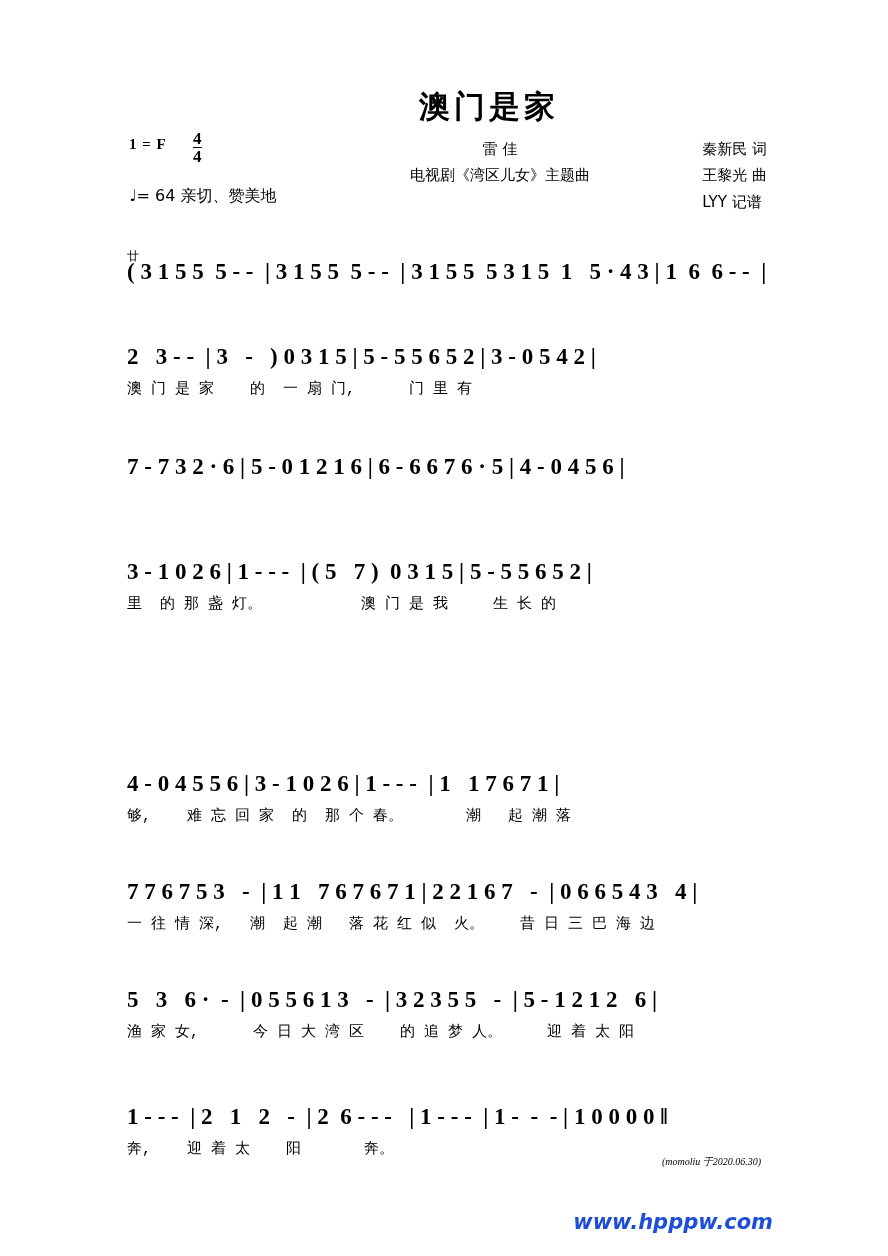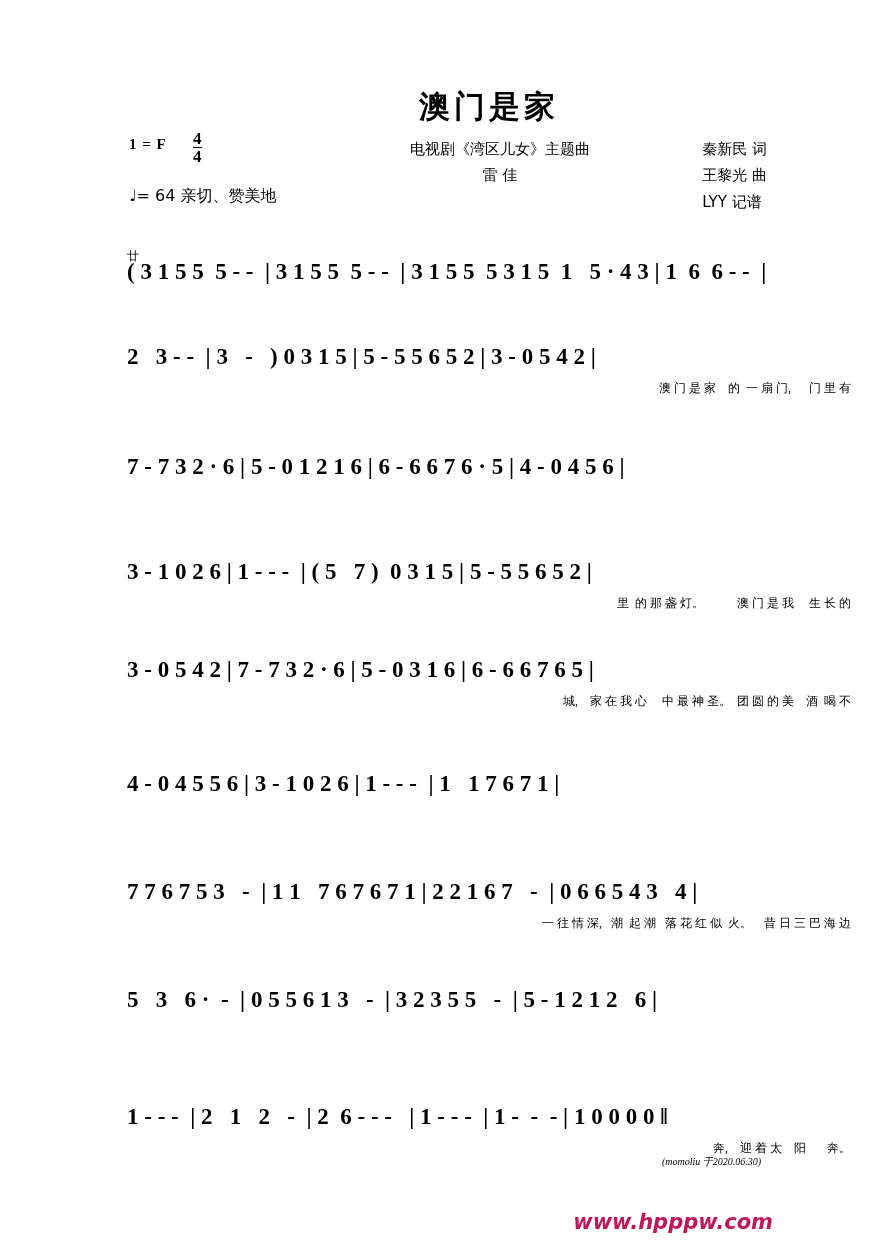--- a/index.html
+++ b/index.html
@@ -91,26 +91,25 @@
   }
   .notes {
     font-family: Liberation Serif, serif;
     font-size: 23px;
     font-weight: bold;
     letter-spacing: 0px;
     white-space: pre;
     line-height: 1.0;
   }
   .lyrics {
-    font-family: Liberation Serif, serif;
-    font-size: 12px;
+    font-family: Liberation Mono, monospace;
+    font-size: 15px;
     white-space: pre;
     line-height: 1.0;
     margin-top: 14px;
-    text-align: right;
   }
   .small-marks {
     font-family: "Liberation Serif", serif;
     font-size: 12px;
     white-space: pre;
     height: 12px;
   }
   .footnote {
     position: absolute;
     font-family: "Liberation Serif", serif;
@@ -118,41 +117,41 @@
     font-size: 10px;
   }
   .watermark {
     position: absolute;
     right: 72px;
     bottom: 22px;
     font-family: "DejaVu Sans", sans-serif;
     font-size: 21px;
     font-weight: bold;
     font-style: italic;
-    color: #be185d;
+    color: #1d4ed8;
     letter-spacing: 0px;
   }
 </style>
 </head>
 <body>
 
 <div class="page">
 
   <div class="title">澳门是家</div>
 
   <div class="key-sig">1 = F</div>
   <div class="meter">
     <span class="num">4</span>
     <span class="den">4</span>
   </div>
   <div class="tempo">♩= 64 亲切、赞美地</div>
 
   <div class="subtitle-block">
+    <div>雷 佳</div>
     <div>电视剧《湾区儿女》主题曲</div>
-    <div>雷 佳</div>
   </div>
 
   <div class="credits">
     <div>秦新民 词</div>
     <div>王黎光 曲</div>
     <div>LYY 记谱</div>
   </div>
 
   <div class="sys" style="top:248px;">
     <div class="small-marks">廿</div>
@@ -167,36 +166,34 @@
 
   <div class="sys" style="top:455px;">
     <div class="notes">7 - 7 3 2 · 6 | 5 - 0 1 2 1 6 | 6 - 6 6 7 6 · 5 | 4 - 0 4 5 6 |</div>
   </div>
 
   <div class="sys" style="top:560px;">
     <div class="notes">3 - 1 0 2 6 | 1 - - -  | ( 5   7 )  0 3 1 5 | 5 - 5 5 6 5 2 |</div>
     <div class="lyrics">里  的 那 盏 灯。           澳 门 是 我     生 长 的</div>
   </div>
 
-  <div class="sys" style="top:658px;">
-    <div class="notes">3 - 0 5 4 2 | 7 - 7 3 2 · 6 | 5 - 0 3 1 6 | 6 - 6 6 7 6 5 |</div>
-    <div class="lyrics">城,    家 在 我 心     中 最 神 圣。  团 圆 的 美    酒  喝 不</div>
-  </div>
 
   <div class="sys" style="top:772px;">
     <div class="notes">4 - 0 4 5 5 6 | 3 - 1 0 2 6 | 1 - - -  | 1   1 7 6 7 1 |</div>
+    <div class="lyrics">够,    难 忘 回 家  的  那 个 春。       潮   起 潮 落</div>
   </div>
 
   <div class="sys" style="top:880px;">
     <div class="notes">7 7 6 7 5 3   -  | 1 1   7 6 7 6 7 1 | 2 2 1 6 7   -  | 0 6 6 5 4 3   4 |</div>
     <div class="lyrics">一 往 情 深,   潮  起 潮   落 花 红 似  火。    昔 日 三 巴 海 边</div>
   </div>
 
   <div class="sys" style="top:988px;">
     <div class="notes">5   3   6 ·  -  | 0 5 5 6 1 3   -  | 3 2 3 5 5   -  | 5 - 1 2 1 2   6 |</div>
+    <div class="lyrics">渔 家 女,      今 日 大 湾 区    的 追 梦 人。     迎 着 太 阳</div>
   </div>
 
   <div class="sys" style="top:1105px;">
     <div class="notes">1 - - -  | 2   1   2   -  | 2  6 - - -   | 1 - - -  | 1 -  -  - | 1 0 0 0 0 ‖</div>
     <div class="lyrics">奔,    迎 着 太    阳       奔。</div>
   </div>
 
   <div class="footnote" style="left:617px; top:1155px;">(momoliu 于2020.06.30)</div>
 
   <div class="watermark">www.hpppw.com</div>

